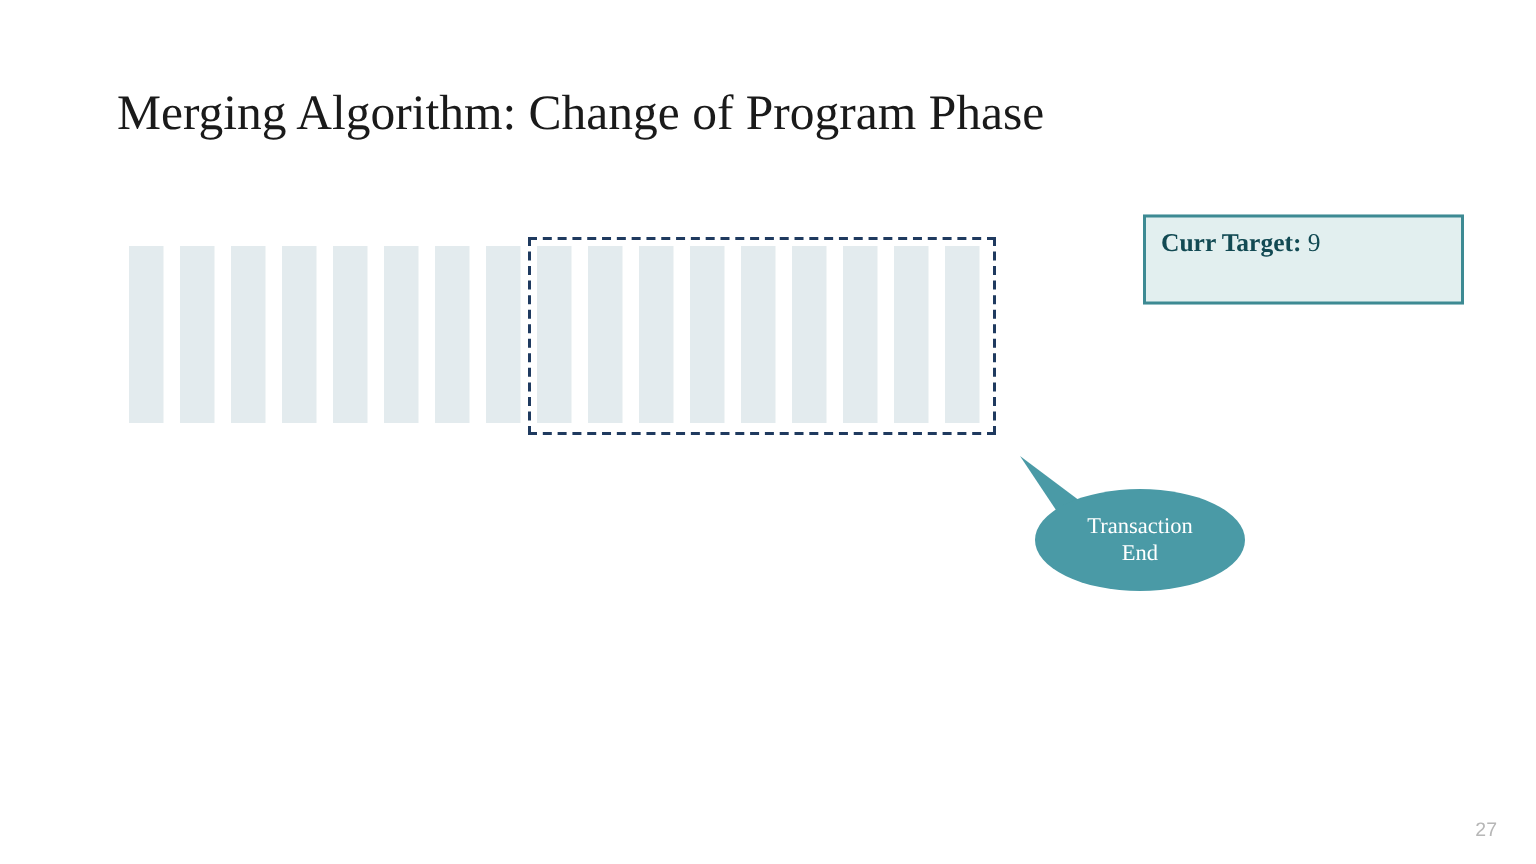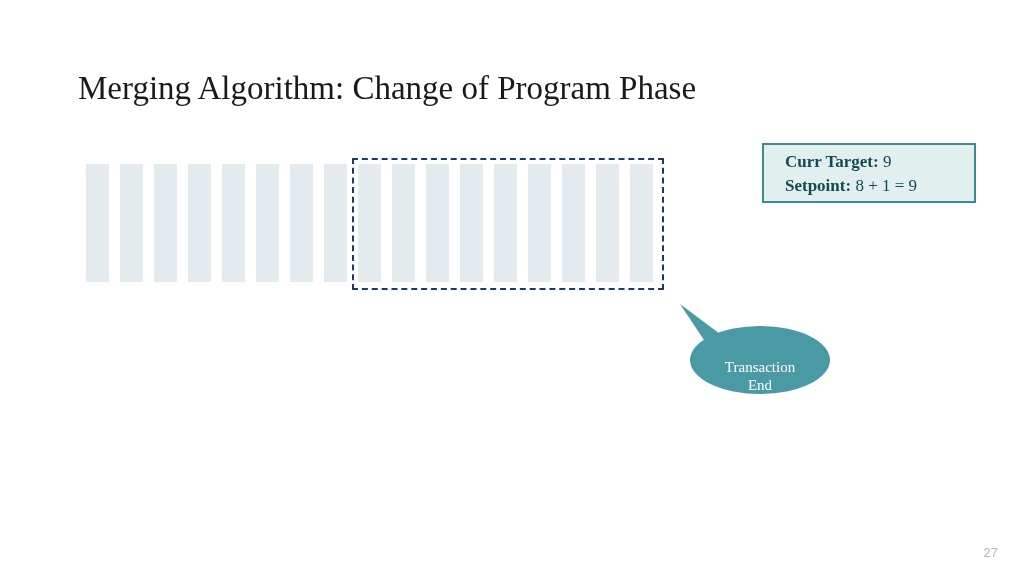--- a/index.html
+++ b/index.html
@@ -12,21 +12,20 @@
     position: relative;
     overflow: hidden;
   }
   .title {
     position: absolute;
     top: 58px;
     left: 78px;
     font-size: 33px;
     color: #1a1a1a;
     font-weight: 400;
-    margin-top: 12px;
   }
   .bars-area {
     position: absolute;
     top: 158px;
     left: 86px;
     width: 590px;
     height: 130px;
   }
   .bar {
     position: absolute;
@@ -52,40 +51,39 @@
     padding: 5px 10px 5px 10px;
     font-family: Georgia, 'Times New Roman', serif;
     color: #124a53;
   }
   .info-line {
     font-size: 17px;
     line-height: 24px;
   }
   .info-label {
     font-weight: bold;
-    margin-left: 11px;
   }
   .callout {
     position: absolute;
     top: 304px;
     left: 680px;
     width: 160px;
     height: 100px;
     pointer-events: none;
   }
   .ellipse {
     position: absolute;
     top: 22px;
     left: 10px;
     width: 140px;
     height: 68px;
     background: #4a9aa6;
     border-radius: 50%;
     display: flex;
-    align-items: flex-end;
+    align-items: center;
     justify-content: center;
     text-align: center;
     color: #ffffff;
     font-size: 15px;
     line-height: 18px;
     font-family: Georgia, 'Times New Roman', serif;
   }
   .tail {
     position: absolute;
     top: 0px;
@@ -124,23 +122,20 @@
   <div class="bar" style="left:510px"></div>
   <div class="bar" style="left:544px"></div>
 
   <div class="dashed-box" style="top:0px; left:266px; width:312px; height:132px;"></div>
 </div>
 
 <div class="info-box">
   <div class="info-line">
     <span class="info-label">Curr Target: </span><span>9</span>
   </div>
-  <div class="info-line">
-    <span class="info-label">Setpoint: </span><span>8 + 1 = 9</span>
-  </div>
 </div>
 
 <div class="callout">
   <svg class="tail" width="60" height="50">
     <polygon points="0,0 40,30 28,42" fill="#4a9aa6"></polygon>
   </svg>
   <div class="ellipse">
     <div>
       <span>Transaction</span><br>
       <span>End</span>

